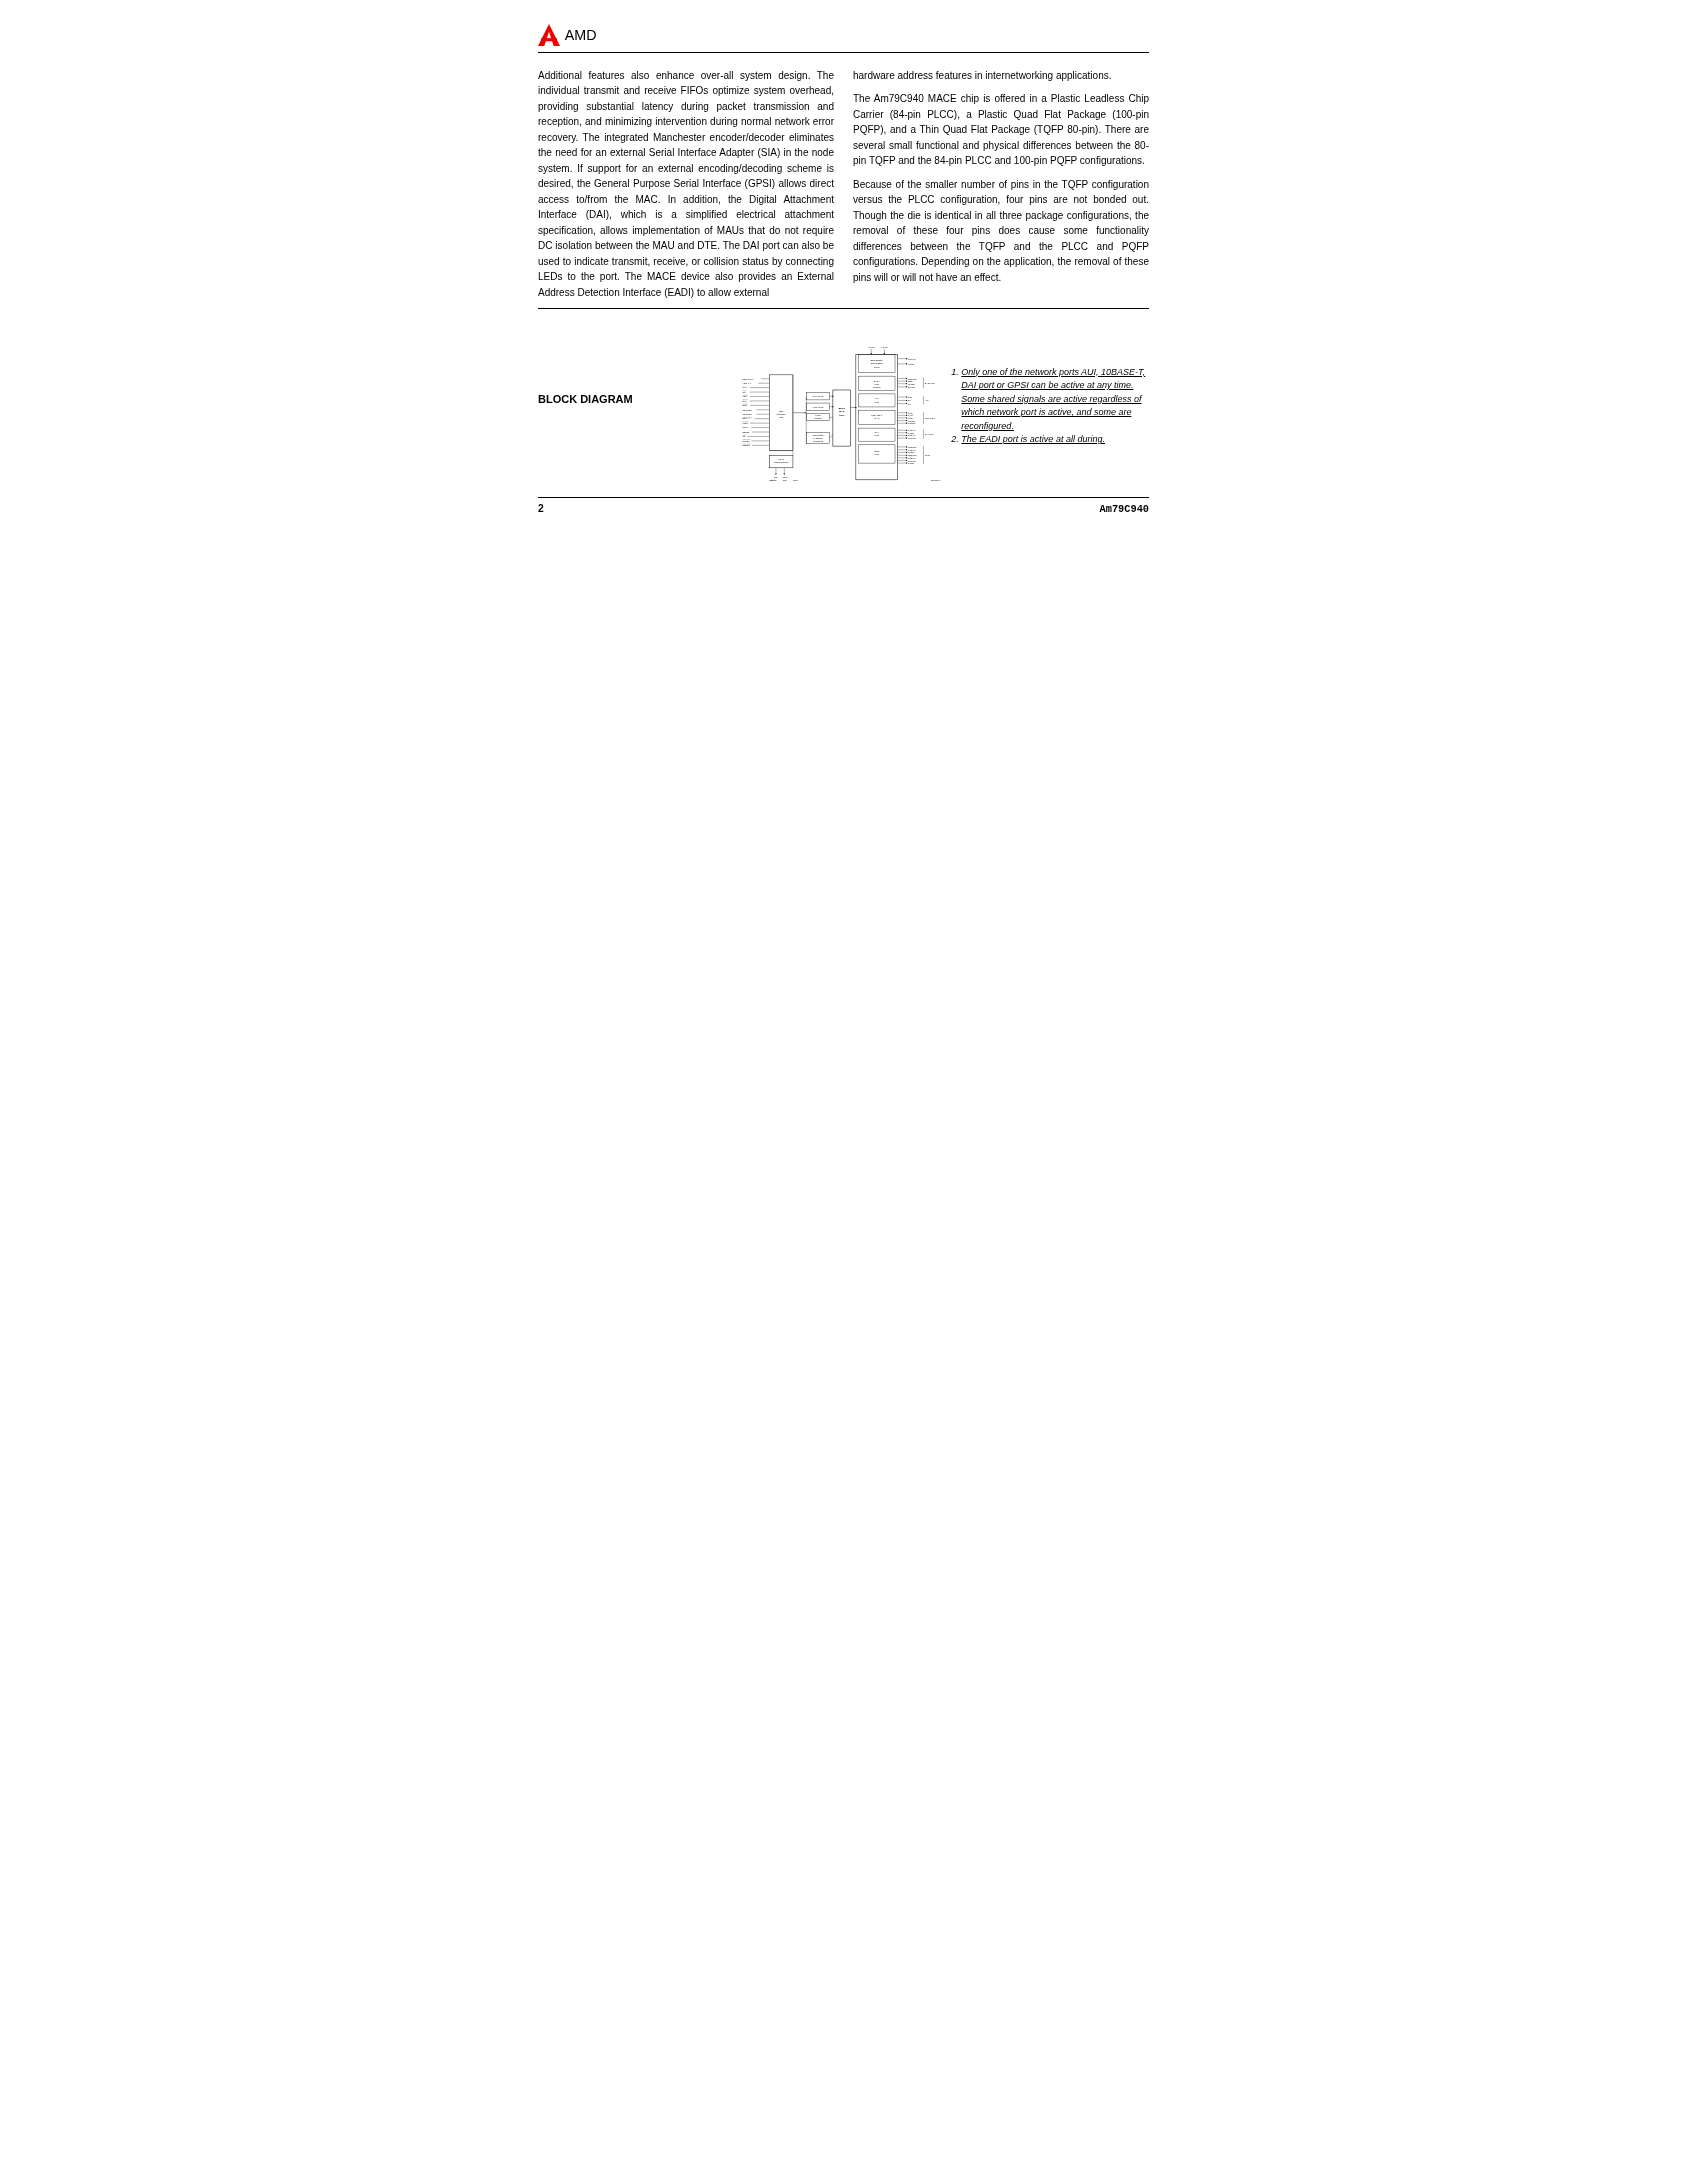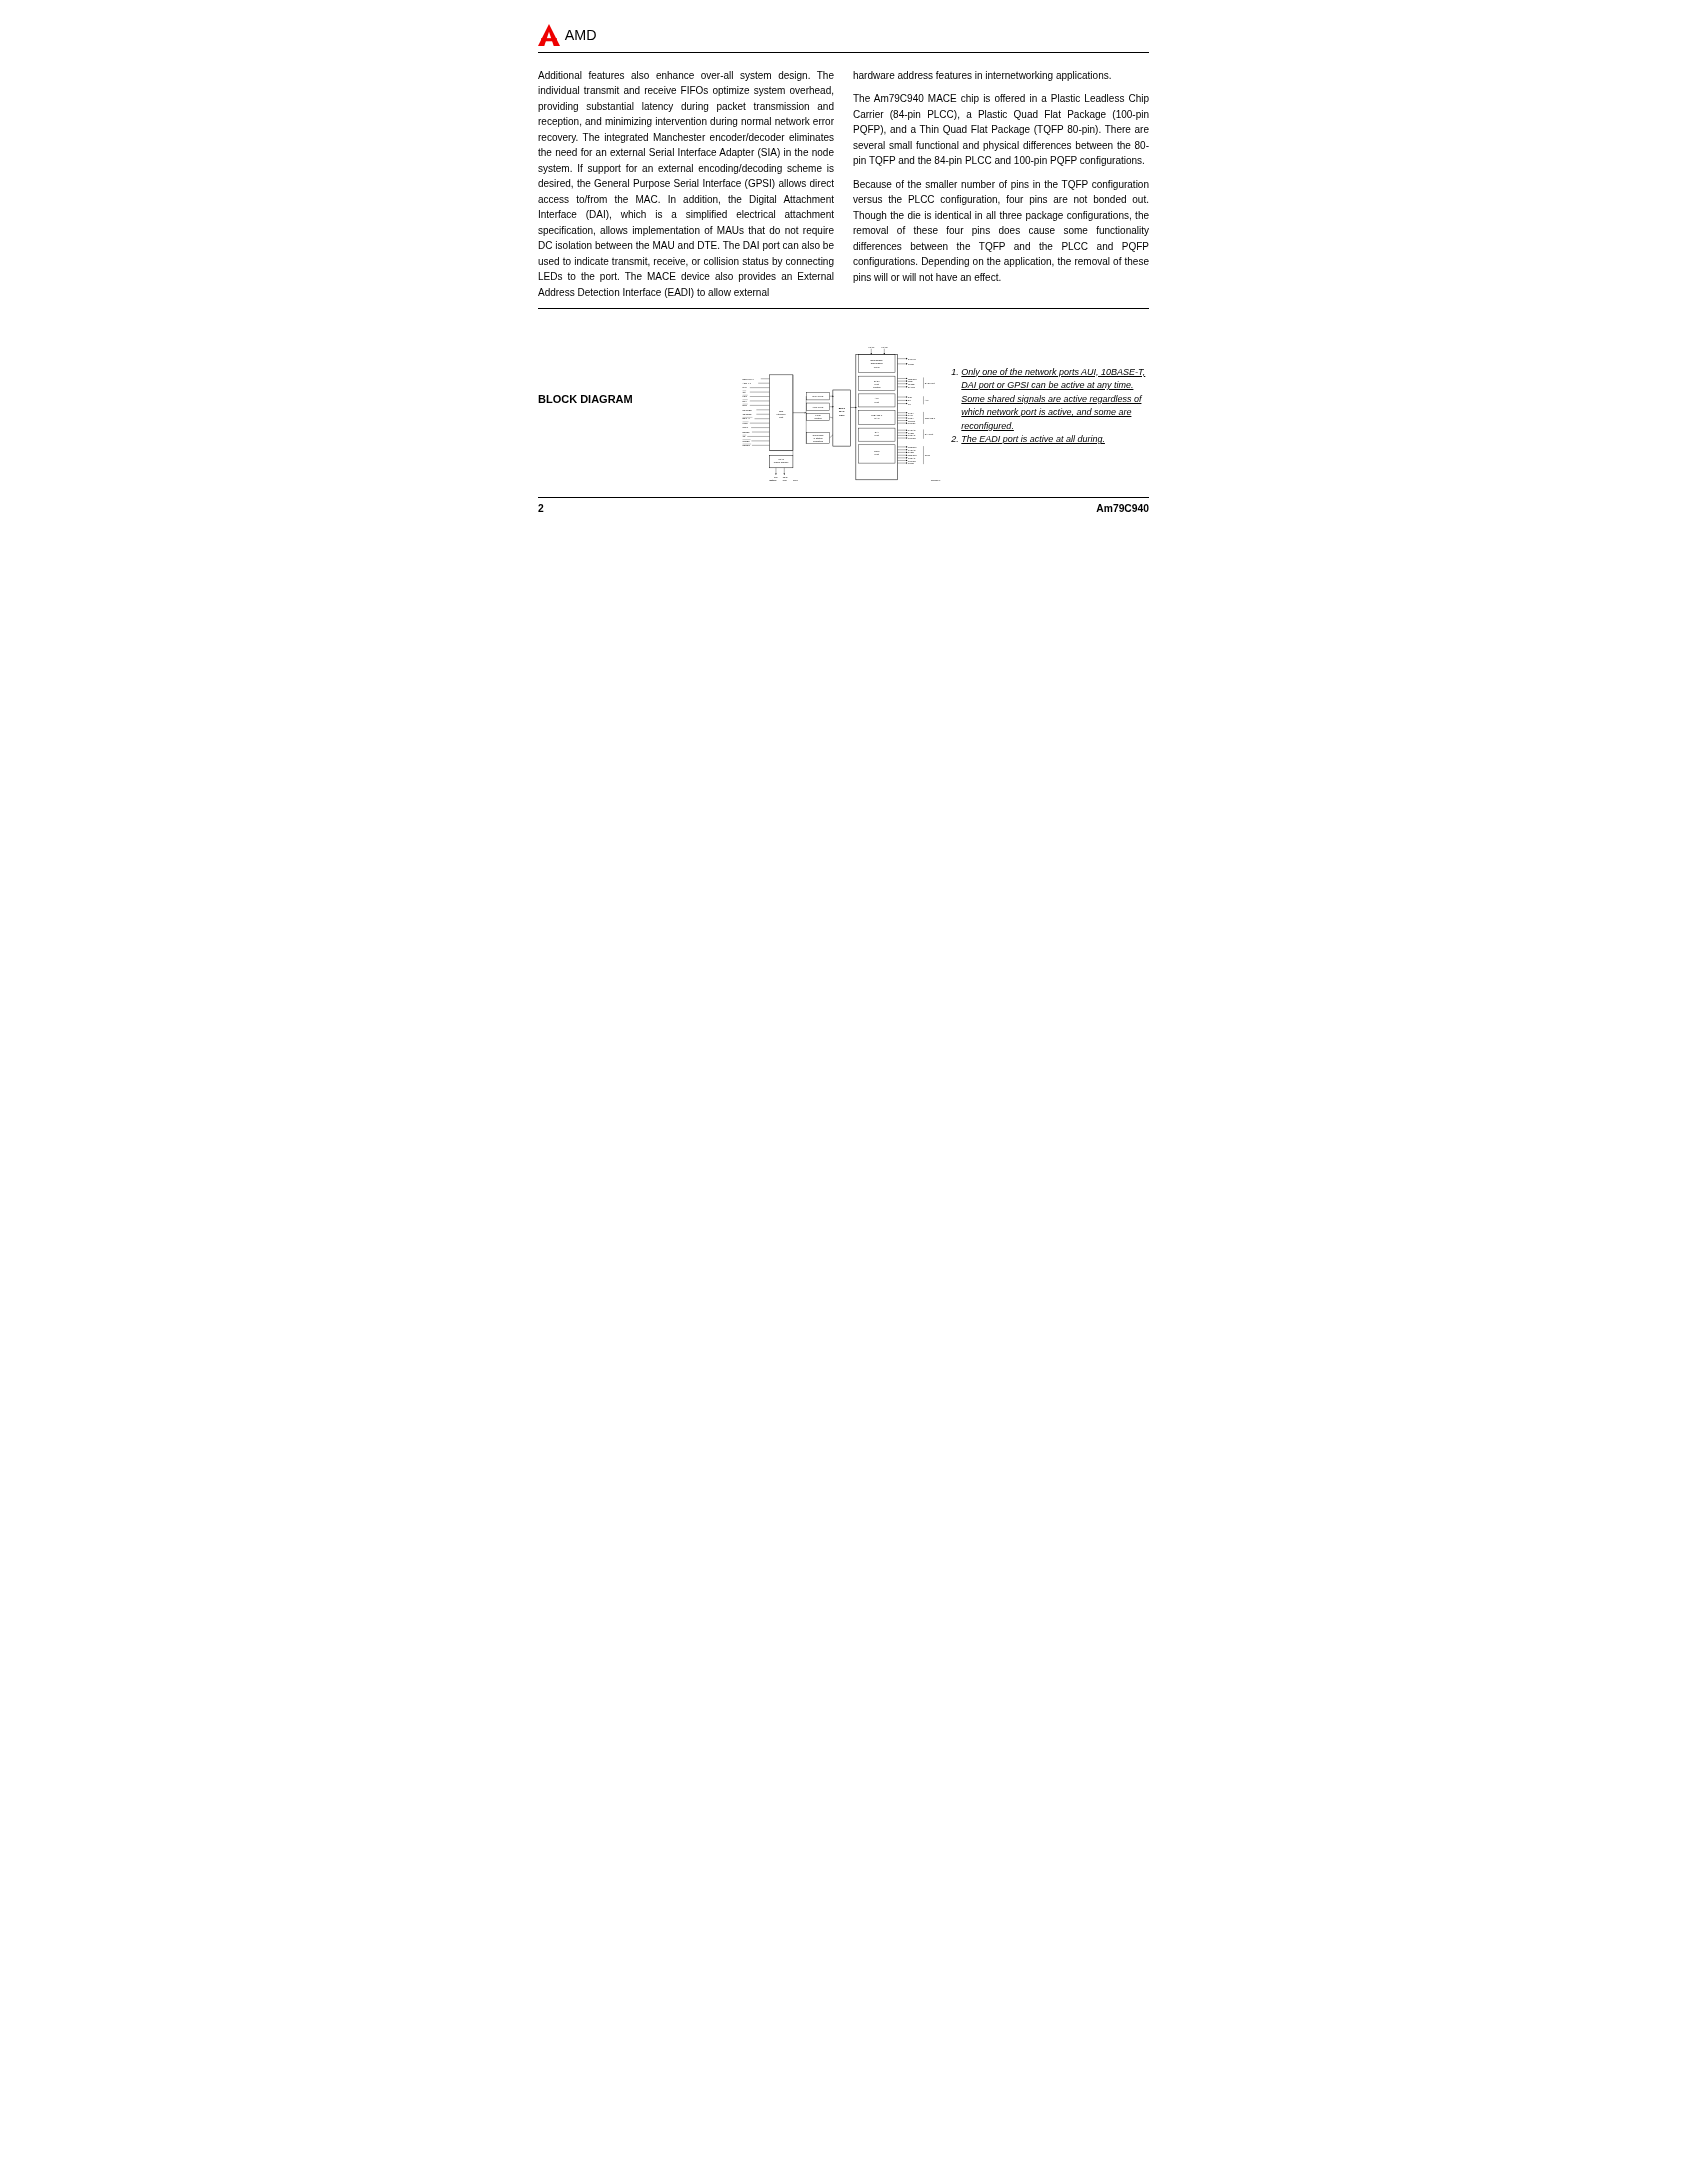--- a/index.html
+++ b/index.html
@@ -76,21 +76,21 @@
     .footer-bar {
       display: flex;
       justify-content: space-between;
       align-items: center;
       border-top: 1.6px solid #000;
       margin-top: 12.7px;
       padding-top: 4.8px;
       font-size: 10.3px;
     }
     .footer-bar .page-num { font-weight: bold; }
-    .footer-bar .chip-name { font-weight: bold; }
+    .footer-bar .chip-name { font-weight: bold; font-family: Liberation Mono, monospace; }
   </style>
 </head>
 <body>
 
 <div class="header">
   <div class="amd-logo">
     <svg class="amd-arrow" viewBox="0 0 28 28" xmlns="http://www.w3.org/2000/svg">
       <polygon points="0,28 14,0 28,28 20,28 14,10 8,28" fill="#e00"></polygon>
       <rect x="4" y="18" width="20" height="4" fill="#e00"></rect>
     </svg>

